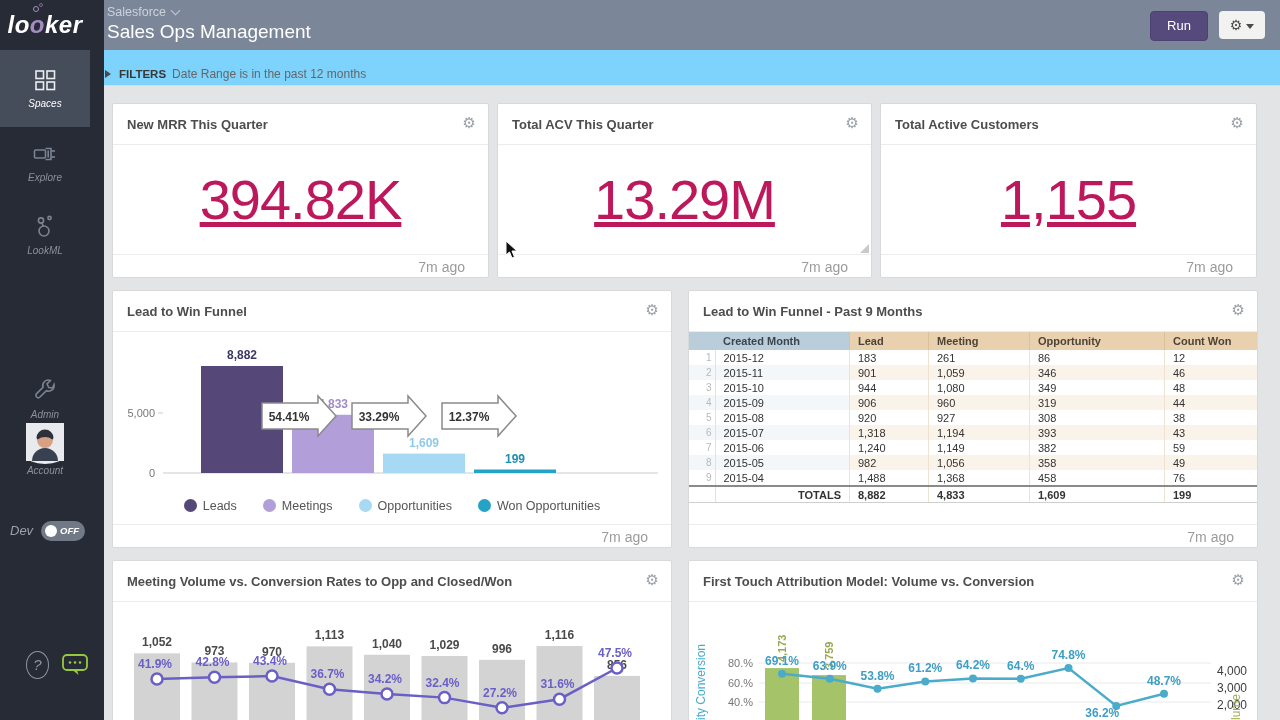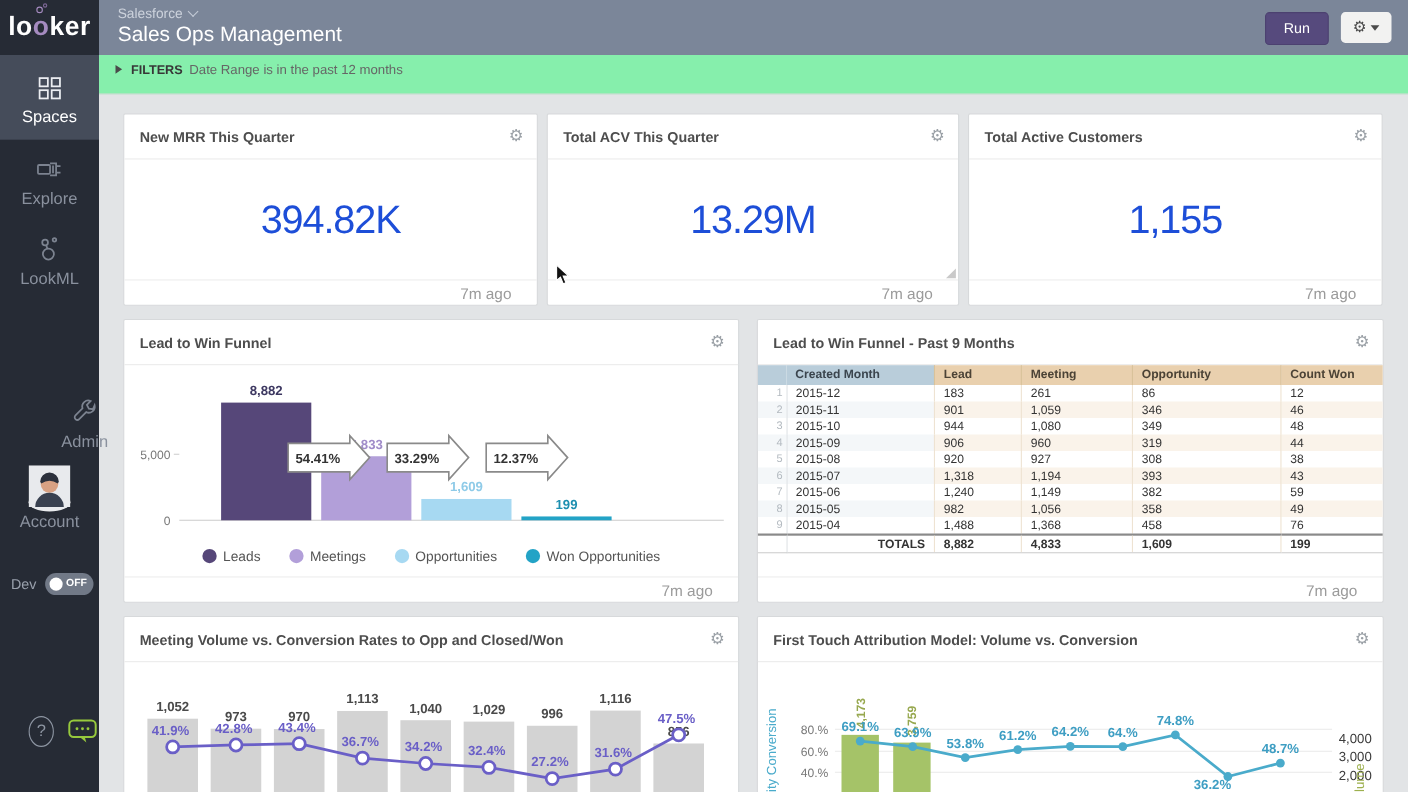--- a/index.html
+++ b/index.html
@@ -1,30 +1,30 @@
 <!DOCTYPE html>
 <html><head>
 <meta charset="utf-8">
 <style>
   html,body{margin:0;padding:0;}
   body{width:1280px;height:720px;overflow:hidden;position:relative;background:#e2e4e6;
        font-family:"Liberation Sans",sans-serif;-webkit-font-smoothing:antialiased;}
   
-  .sidebar{position:absolute;left:0;top:0;width:90px;height:720px;background:#262b35;z-index:30;}
+  .sidebar{position:absolute;left:0;top:0;width:104px;height:720px;background:#262b35;z-index:30;font-style:italic;}
   .logo{position:absolute;left:0;top:0;width:90px;height:50px;line-height:50px;text-align:center;
         color:#fff;font-size:24px;font-weight:bold;letter-spacing:0.5px;cursor:pointer;}
   .logo-o{position:relative;color:#a58bc0;}
   .logo-o::before{content:"";position:absolute;top:-5px;left:3px;width:4px;height:4px;border:1.5px solid #a58bc0;border-radius:50%;}
   .logo-o::after{content:"";position:absolute;top:-8px;left:9px;width:2px;height:2px;border:1.5px solid #7d6897;border-radius:50%;}
   .nav-item{position:absolute;left:0;width:90px;text-align:center;color:#8a919e;cursor:pointer;}
   .nav-item.active{background:#454c5a;color:#fff;}
   .nav-ico{display:block;margin:0 auto 4px;width:28px;height:28px;}
   .nav-ico svg{width:28px;height:28px;stroke:#7c8390;fill:none;stroke-width:1.6;}
   .nav-item.active .nav-ico svg{stroke:#eceef2;}
-  .nav-lbl{display:block;font-size:15px;}
+  .nav-lbl{display:block;font-size:10px;}
   .avatar{width:38px;height:38px;border-radius:50%;overflow:hidden;margin:0 auto 6px;background:#e9ebee;}
   .dev-row{position:absolute;left:0;top:519px;width:90px;height:24px;}
   .dev-lbl{position:absolute;left:10px;top:4px;color:#9aa1ad;font-size:13px;}
   .toggle{position:absolute;left:41px;top:2px;width:44px;height:20px;background:#717987;border-radius:10px;cursor:pointer;}
   .toggle .knob{position:absolute;left:4px;top:4px;width:12px;height:12px;border-radius:50%;background:#fff;}
   .toggle .state{position:absolute;right:6px;top:4px;font-size:9.5px;font-weight:bold;color:#fff;}
   .foot-icons{position:absolute;left:0;top:651px;width:90px;display:flex;gap:11px;padding-left:26px;box-sizing:border-box;}
   .help-ic{width:26px;height:26px;border-radius:50%;border:1.5px solid #8d95a2;color:#8d95a2;text-align:center;
            line-height:25px;font-size:15px;cursor:pointer;}
   .chat-ic{width:30px;height:28px;cursor:pointer;}
@@ -36,35 +36,35 @@
   .tb-title{position:absolute;left:17px;top:21px;color:#ffffff;font-size:19px;}
   .run-btn{position:absolute;right:72px;top:11px;width:56px;height:28px;background:#564a7d;border:1px solid #4c4170;
            border-radius:4px;color:#fff;font-size:13px;text-align:center;line-height:27px;cursor:pointer;}
   .gear-btn{position:absolute;right:15px;top:11px;width:46px;height:28px;background:#f2f2f1;border-radius:4px;
             text-align:center;line-height:28px;cursor:pointer;}
   .gear-btn .gear{font-size:14px;color:#4a4a4a;}
   .caret{display:inline-block;width:0;height:0;border-left:4px solid transparent;border-right:4px solid transparent;
          border-top:5px solid #4a4a4a;margin-left:4px;vertical-align:1px;}
   .gear{font-family:"DejaVu Sans",sans-serif;}
   
-  .filters{position:absolute;left:90px;top:50px;width:1190px;height:35px;background:#86efac;border-bottom:1px solid #dadada;
-           line-height:27px;font-size:12px;color:#666;cursor:pointer;}
+  .filters{position:absolute;left:90px;top:50px;width:1190px;height:35px;background:#7dd3fc;border-bottom:1px solid #dadada;
+           line-height:49px;font-size:12px;color:#666;cursor:pointer;}
   .f-arrow{display:inline-block;width:0;height:0;border-top:4px solid transparent;border-bottom:4px solid transparent;
            border-left:6px solid #4a4a4a;margin:0 8px 0 15px;}
   .f-label{font-weight:bold;color:#373737;font-size:11.5px;margin-right:6px;}
   
   .main{position:absolute;left:90px;top:86px;width:1190px;height:634px;background:#e2e4e6;}
   .tile{position:absolute;background:#fff;border:1px solid #d7d9db;border-radius:2px;box-sizing:border-box;}
   .t-head{position:absolute;left:0;top:0;right:0;height:40px;border-bottom:1px solid #ececec;}
   .t-title{position:absolute;left:14px;top:13px;font-size:13px;font-weight:bold;color:#4d4d4d;cursor:pointer;}
   .t-gear{position:absolute;right:12px;top:10px;font-size:15px;color:#9aa0a6;cursor:pointer;}
   .t-foot{position:absolute;left:0;bottom:0;right:0;height:22px;border-top:1px solid #ededed;}
   .t-age{position:absolute;right:23px;top:4px;font-size:14px;color:#9b9b9b;}
   .kpi{position:absolute;left:0;top:40px;right:0;bottom:22px;display:flex;align-items:center;justify-content:center;
-       font-size:36px;color:#1d4ed8;letter-spacing:-1px;}
+       font-size:56px;color:#be185d;letter-spacing:-1px;text-decoration:underline;}
   .rsz{position:absolute;right:2px;bottom:24px;width:0;height:0;border-bottom:9px solid #c9c9c9;border-left:9px solid transparent;}
   
   .chart-svg{position:absolute;left:0;top:41px;}
   .ax{font-size:11px;fill:#777;}
   .bl{font-size:12px;font-weight:bold;}
   .legend{position:absolute;left:0;top:201px;right:0;height:28px;display:flex;align-items:center;justify-content:center;gap:26px;}
   .lg-item{display:flex;gap:6px;font-size:12.5px;color:#555;}
   .lg-dot{width:13px;height:13px;border-radius:50%;}
   
   .p9-wrap{position:absolute;left:0;top:41px;right:0;}
@@ -122,21 +122,21 @@
           <circle cx="13" cy="18" r="5"></circle>
           <circle cx="10" cy="7.5" r="2.6"></circle>
           <circle cx="18.5" cy="5" r="1.6"></circle>
           <line x1="11" y1="10" x2="12.2" y2="13.2"></line>
         </svg>
     </span>
     <span class="nav-lbl">LookML</span>
   </div>
 
 
-  <div class="nav-item" style="top:361px;margin-left:32px;">
+  <div class="nav-item" style="top:377px;">
     <span class="nav-ico">
       <svg viewBox="0 0 28 28">
           <path d="M23 7.5 a5.5 5.5 0 0 1 -7.6 6.2 L9 20 a2.4 2.4 0 1 1 -3.4 -3.4 L12 10.2 A5.5 5.5 0 0 1 19.4 3.5 L16 7 l1.8 3.5 3.7 0.5 Z"></path>
         </svg>
     </span>
     <span class="nav-lbl">Admin</span>
   </div>
 
   <div class="nav-item" style="top:423px;">
     <span class="avatar">

